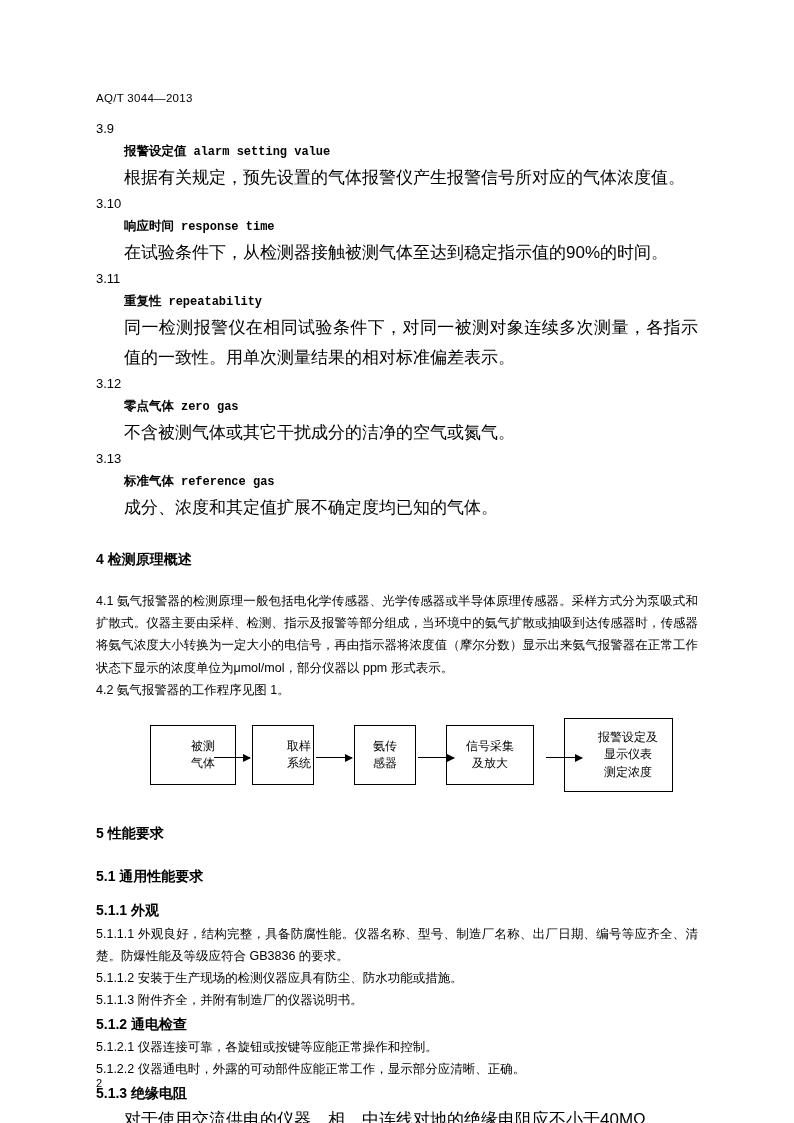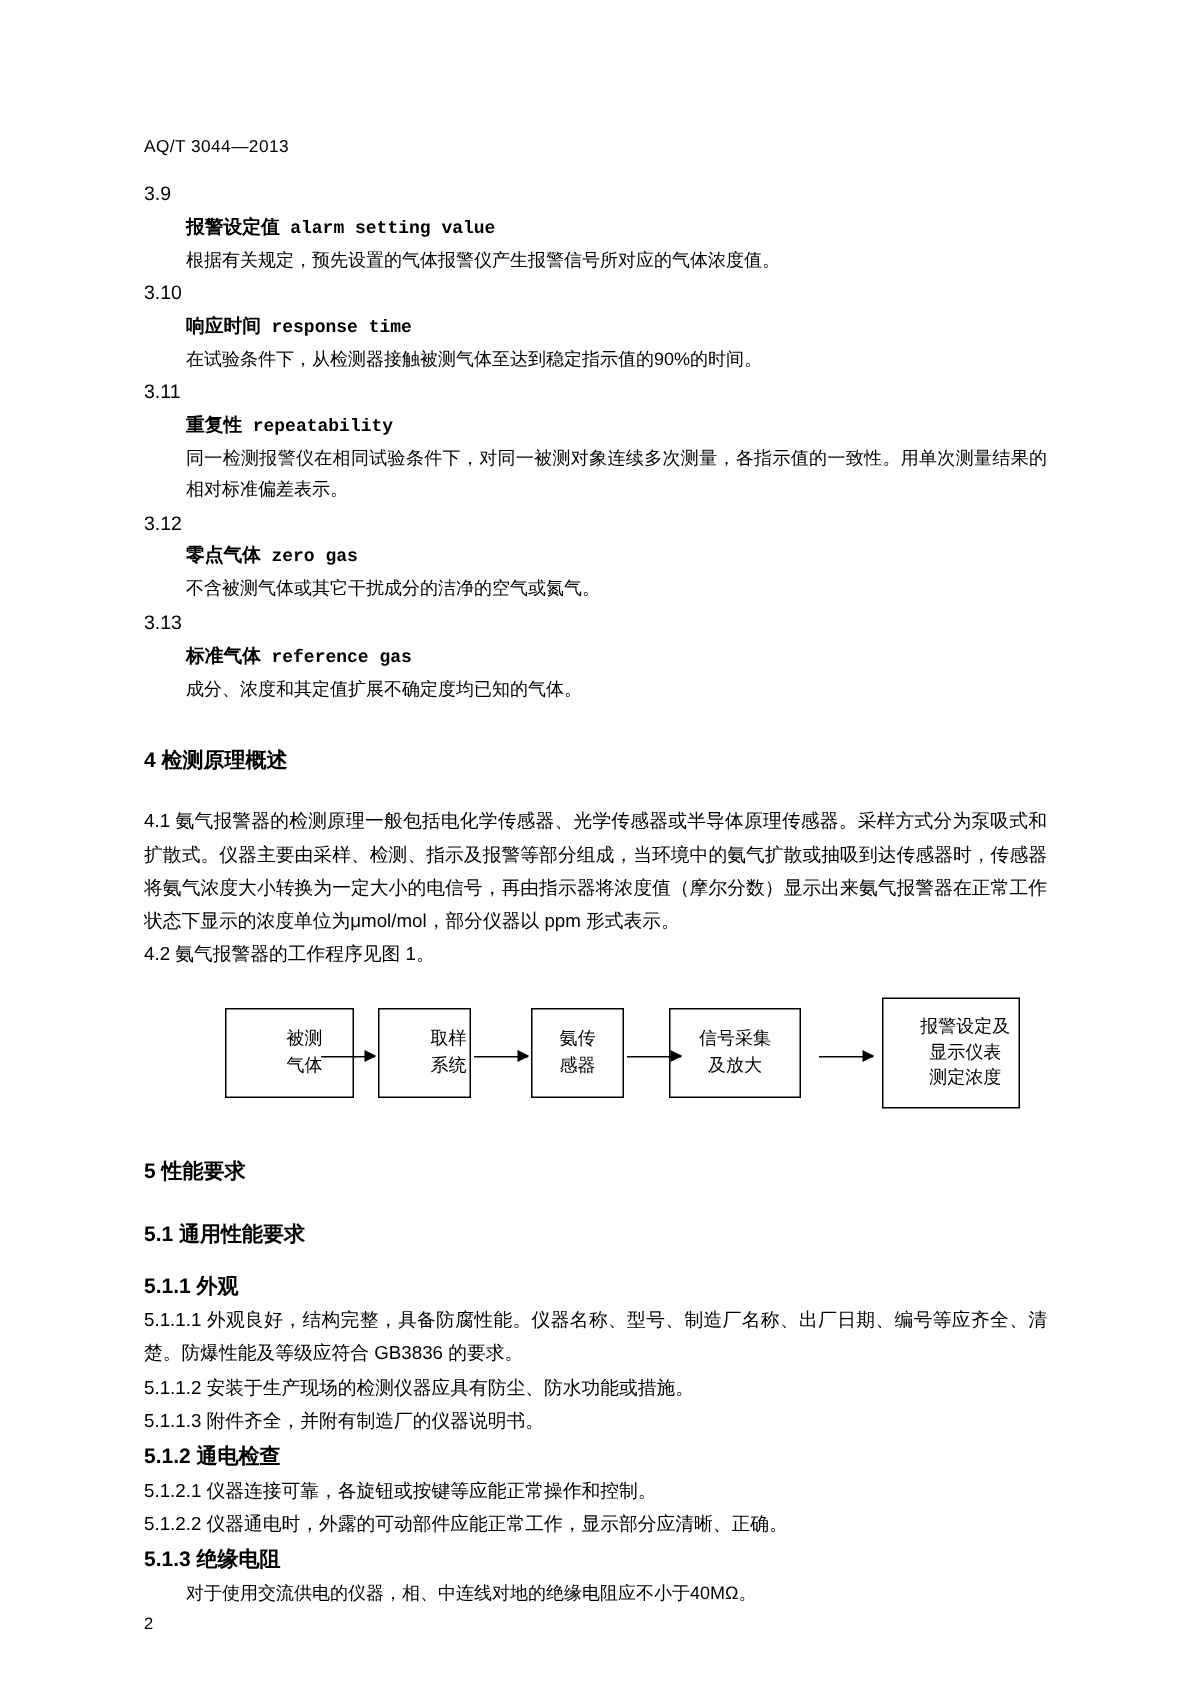--- a/index.html
+++ b/index.html
@@ -40,21 +40,21 @@
     padding-left: 28px;
     font-weight: bold;
   }
   .term .en {
     font-weight: bold;
     font-family: "Liberation Mono", monospace;
     font-size: 12px;
     letter-spacing: 0px;
   }
   .def {
-    font-size: 12px;
+    font-size: 17px;
     line-height: 1.78;
     margin: 0;
     padding-left: 28px;
     text-align: justify;
   }
   .sect-title {
     font-size: 14px;
     line-height: 1.75;
     margin: 0;
     font-weight: bold;
@@ -183,21 +183,21 @@
       <span class="l">感器</span>
     </div>
     <div class="arrow" style="left:268px; width:36px;"></div>
 
     <div class="box" style="left:296px; width:88px; height:60px;">
       <span class="l">信号采集</span>
       <span class="l">及放大</span>
     </div>
     <div class="arrow" style="left:396px; width:36px;"></div>
 
-    <div class="box" style="left:438px; width:92px; height:74px; top:7px;padding-left:19px;">
+    <div class="box" style="left:414px; width:109px; height:74px; top:7px;padding-left:19px;">
       <span class="l">报警设定及</span>
       <span class="l">显示仪表</span>
       <span class="l">测定浓度</span>
     </div>
   </div>
 
 
   <div class="gap-l"></div>
 
   <div class="sect-title">5   性能要求</div>

